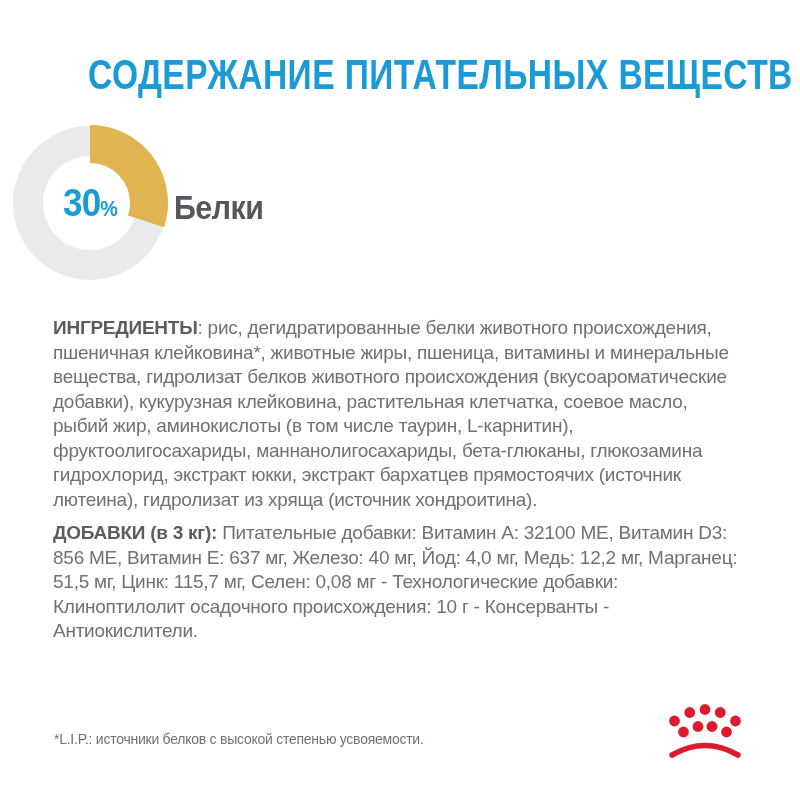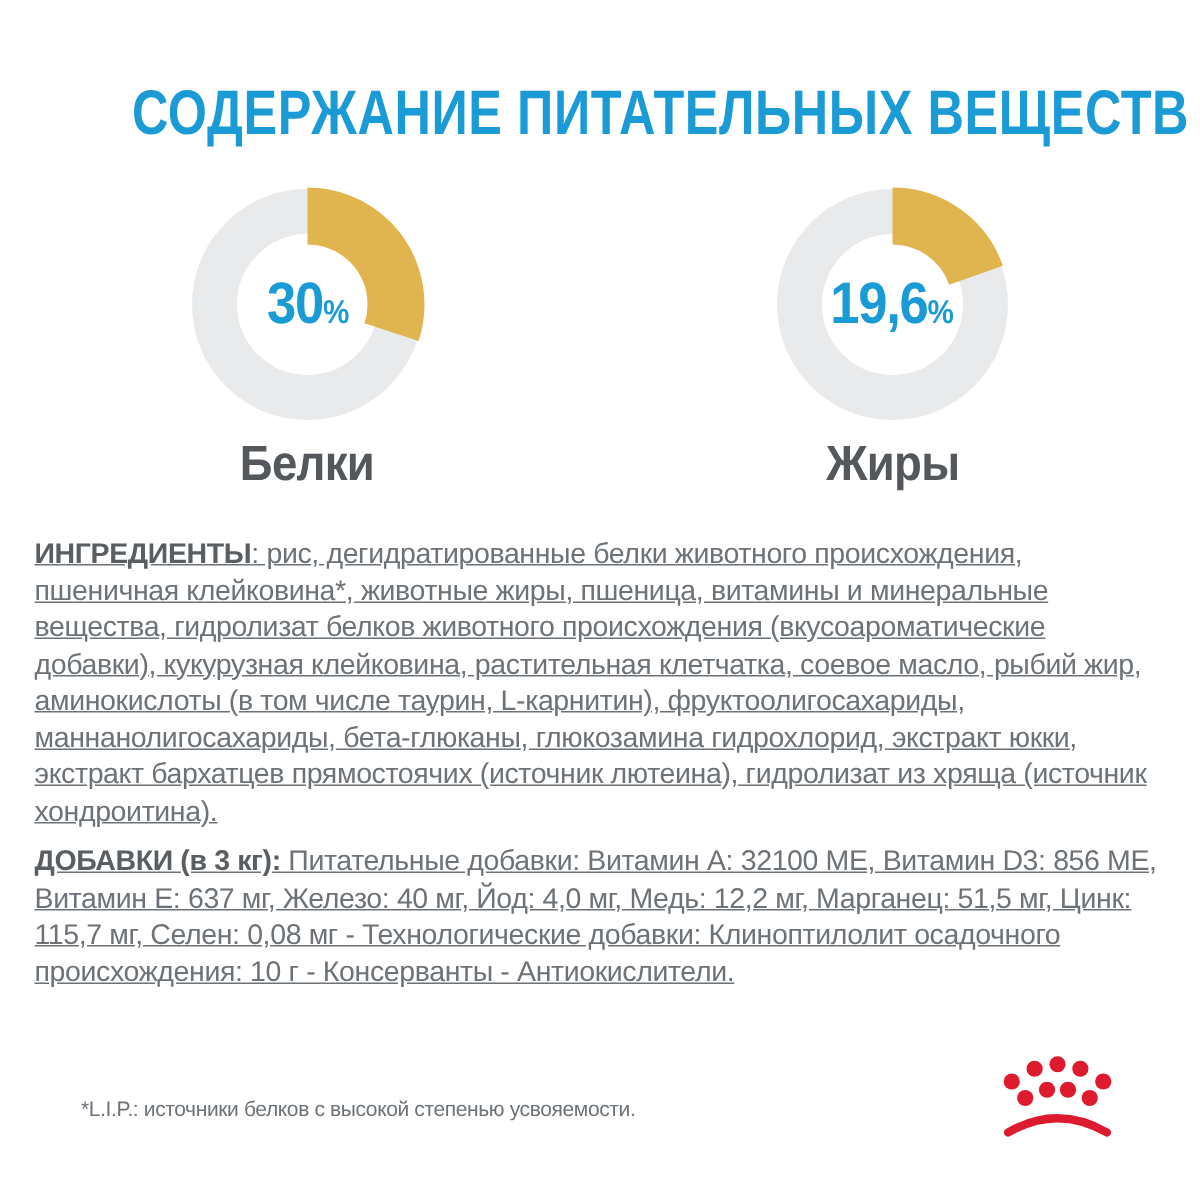--- a/index.html
+++ b/index.html
@@ -9,37 +9,37 @@
     font-family:"Liberation Sans", sans-serif;
     -webkit-font-smoothing:antialiased;
   }
   .title{margin-top:53px;height:44px;}
   .title span{
     display:inline-block;transform:scaleX(.8);transform-origin:50% 50%;
     font-weight:bold;font-size:42px;line-height:44px;
     color:var(--title-blue,#1B9BD5);white-space:nowrap;letter-spacing:.5px;
   }
   .charts{display:flex;margin-top:26px;padding:0 10px;}
-  .chart-col{flex:1;display:flex;flex-direction:column;align-items:center;}
+  .chart-col{flex:1;display:flex;align-items:center;}
   .donut-wrap{position:relative;width:160px;height:160px;}
   .donut-wrap svg{display:block;}
   .donut-center{position:absolute;inset:0;display:flex;align-items:center;justify-content:center;}
   .pct{
     color:var(--percent-blue,#1B9BD5);font-weight:bold;font-size:39px;
     transform:scaleX(.9);white-space:nowrap;letter-spacing:-1px;
   }
   .pct .unit{font-size:22px;letter-spacing:0;}
   .chart-label{
     margin-top:10px;font-weight:bold;font-size:33px;line-height:32px;
     color:var(--label-dark,#54585D);text-align:center;
     transform:scaleX(.92);letter-spacing:-.5px;max-width:230px;
   }
   .textblock{
-    margin:0 23px;color:var(--body-gray,#6C7277);
-    font-size:19px;line-height:24.5px;letter-spacing:-.25px;text-align:left;text-decoration:underline;
+    margin:0 53px;color:var(--body-gray,#6C7277);
+    font-size:19px;line-height:24.5px;letter-spacing:-.25px;text-align:left;
   }
   .textblock b{color:var(--heading-gray,#595E63);}
   .ingredients{margin-top:33px;}
   .additives{margin-top:9px;}
   .footnote{
     position:absolute;left:54px;top:731px;
     color:var(--body-gray,#6C7277);font-size:14px;letter-spacing:-.25px;
   }
   .logo{position:absolute;left:663px;top:691px;width:84px;height:72px;}
 </style>
@@ -58,32 +58,20 @@
         <circle cx="80" cy="80" r="62" fill="none" style="stroke:var(--ring-gray,#E9EAEB)" stroke-width="30"></circle>
         <circle cx="80" cy="80" r="59" fill="none" style="stroke:var(--arc-gold,#E0B44E)" stroke-width="38" transform="rotate(-90 80 80)" stroke-dasharray="111.21237993707868 370.7079331235956"></circle>
       </svg>
       <div class="donut-center">
         <div class="pct"><span>30</span><span class="unit">%</span></div>
       </div>
     </div>
     <div class="chart-label">Белки</div>
   </div>
 
-  <div class="chart-col">
-    <div class="donut-wrap">
-      <svg width="160" height="160" viewBox="0 0 160 160">
-        <circle cx="80" cy="80" r="62" fill="none" style="stroke:var(--ring-gray,#E9EAEB)" stroke-width="30"></circle>
-        <circle cx="80" cy="80" r="59" fill="none" style="stroke:var(--arc-gold,#E0B44E)" stroke-width="38" transform="rotate(-90 80 80)" stroke-dasharray="72.65875489222475 370.7079331235956"></circle>
-      </svg>
-      <div class="donut-center">
-        <div class="pct"><span>19,6</span><span class="unit">%</span></div>
-      </div>
-    </div>
-    <div class="chart-label">Жиры</div>
-  </div>
 
 
 </div>
 
 <p class="textblock ingredients"><b>ИНГРЕДИЕНТЫ</b><span>: рис, дегидратированные белки животного происхождения, пшеничная клейковина*, животные жиры, пшеница, витамины и минеральные вещества, гидролизат белков животного происхождения (вкусоароматические добавки), кукурузная клейковина, растительная клетчатка, соевое масло, рыбий жир, аминокислоты (в том числе таурин, L-карнитин), фруктоолигосахариды, маннанолигосахариды, бета-глюканы, глюкозамина гидрохлорид, экстракт юкки, экстракт бархатцев прямостоячих (источник лютеина), гидролизат из хряща (источник хондроитина).</span></p>
 
 <p class="textblock additives"><b>ДОБАВКИ (в 3 кг):</b><span> Питательные добавки: Витамин A: 32100 МЕ, Витамин D3: 856 МЕ, Витамин E: 637 мг, Железо: 40 мг, Йод: 4,0 мг, Медь: 12,2 мг, Марганец: 51,5 мг, Цинк: 115,7 мг, Селен: 0,08 мг - Технологические добавки: Клиноптилолит осадочного происхождения: 10 г - Консерванты - Антиокислители.</span></p>
 
 <div class="footnote">*L.I.P.: источники белков с высокой степенью усвояемости.</div>
 

